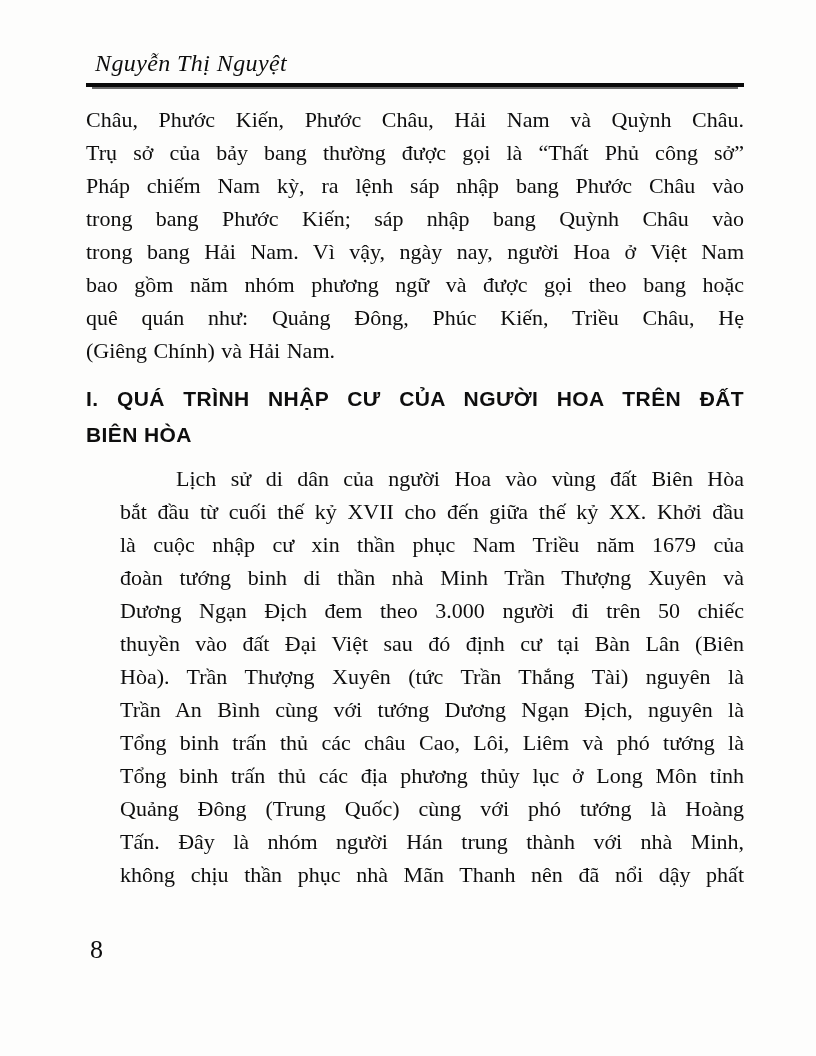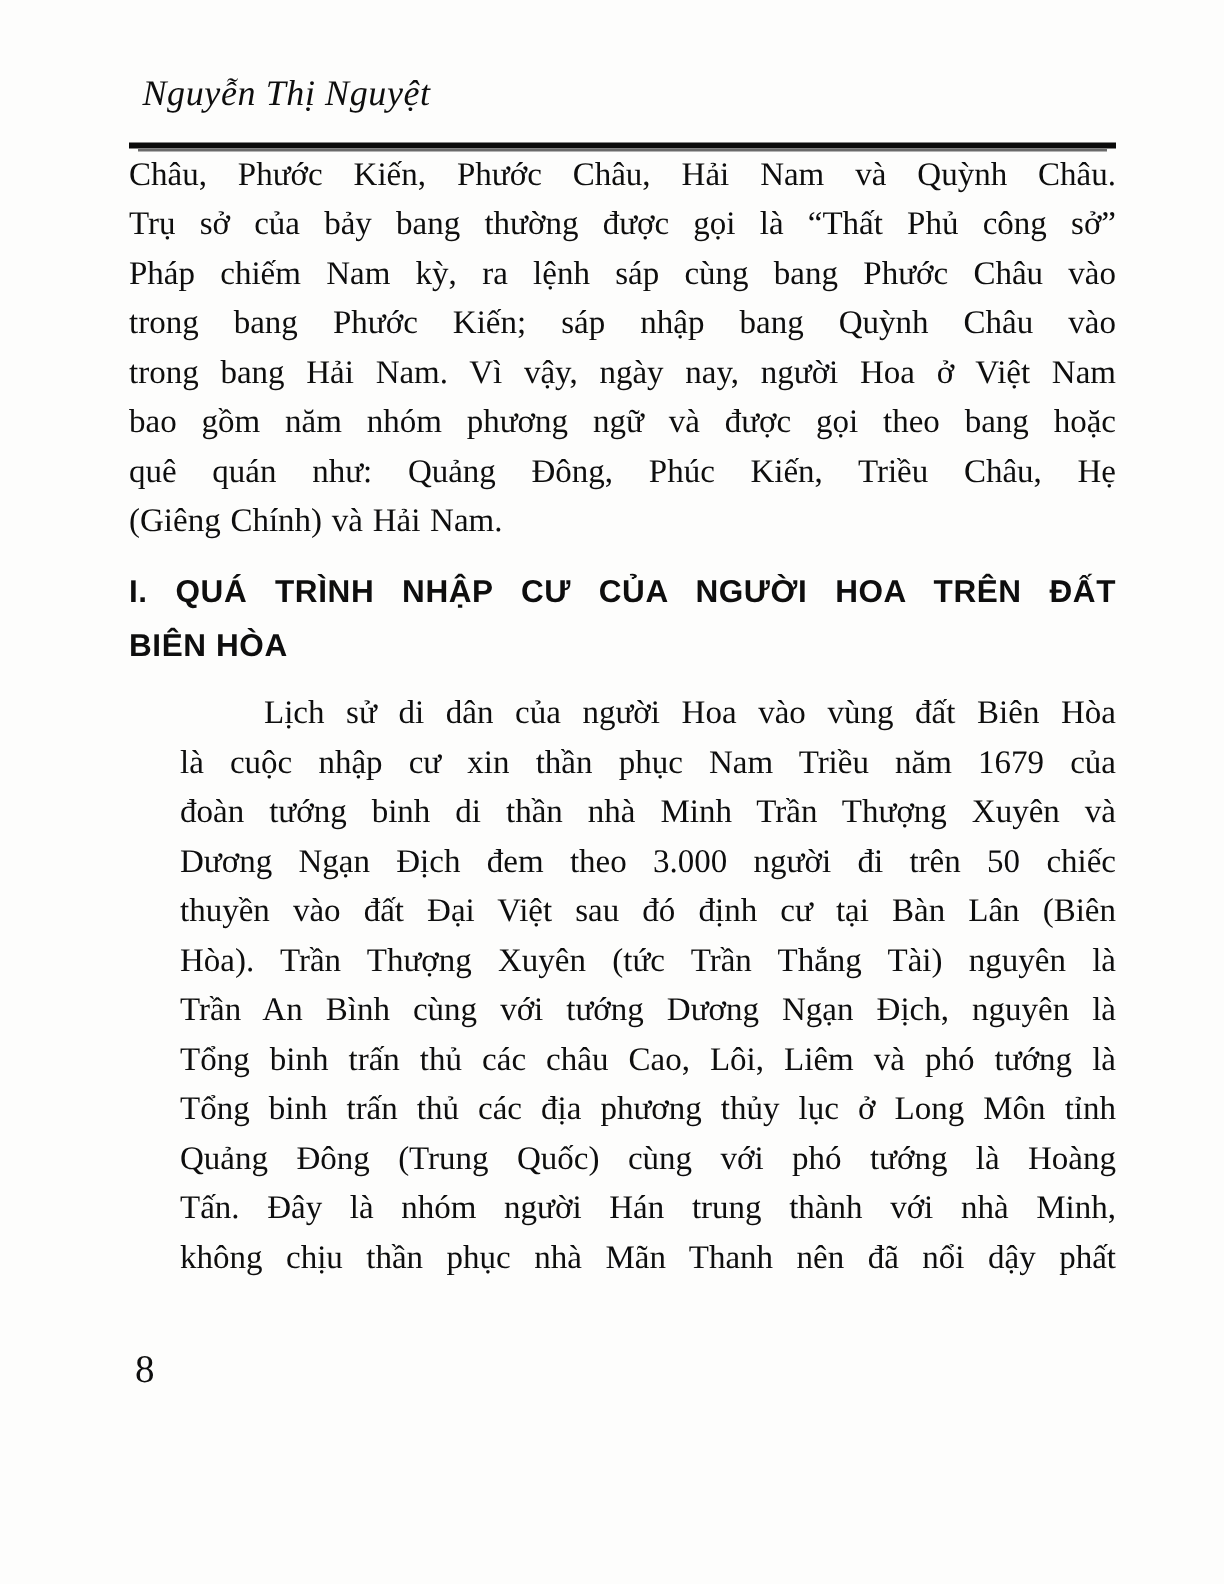--- a/index.html
+++ b/index.html
@@ -16,34 +16,35 @@
     background: #fdfdfc;
     color: #0e0e0e;
     overflow: hidden;
   }
   .content {
     margin-left: 86px;
     width: 658px;
   }
   .running-header {
     margin-top: 50px;
-    padding-bottom: 18px;
+    padding-bottom: 6px;
     padding-left: 9px;
     border-bottom: 4px solid #0a0a0a;
     box-shadow: 0 8px 0 -6px #6a6a6a;
   }
   .author {
     font-style: italic;
     font-size: 24px;
     letter-spacing: 0.4px;
   }
   .para {
     margin: 0;
   }
   .para1 {
+    margin-top: 16px;
   }
   .para2 {
     margin-top: 9px;
     margin-left: 34px;
   }
   .bline {
     font-size: 22px;
     line-height: 33px;
     text-align: justify;
     text-align-last: justify;
@@ -83,35 +84,36 @@
 <div class="page">
   <div class="content">
 
     <div class="running-header">
       <span class="author">Nguyễn Thị Nguyệt</span>
     </div>
 
     <div class="para para1">
       <div class="bline">Châu, Phước Kiến, Phước Châu, Hải Nam và Quỳnh Châu.</div>
       <div class="bline">Trụ sở của bảy bang thường được gọi là “Thất Phủ công sở”</div>
-      <div class="bline">Pháp chiếm Nam kỳ, ra lệnh sáp cùng bang Phước Châu vào</div>
+      <div class="bline">Pháp chiếm Nam kỳ, ra lệnh sáp nhập bang Phước Châu vào</div>
       <div class="bline">trong bang Phước Kiến; sáp nhập bang Quỳnh Châu vào</div>
       <div class="bline">trong bang Hải Nam. Vì vậy, ngày nay, người Hoa ở Việt Nam</div>
       <div class="bline">bao gồm năm nhóm phương ngữ và được gọi theo bang hoặc</div>
       <div class="bline">quê quán như: Quảng Đông, Phúc Kiến, Triều Châu, Hẹ</div>
       <div class="bline last">(Giêng Chính) và Hải Nam.</div>
     </div>
 
     <div class="section-heading">
       <div class="hline">I. QUÁ TRÌNH NHẬP CƯ CỦA NGƯỜI HOA TRÊN ĐẤT</div>
       <div class="hline last">BIÊN HÒA</div>
     </div>
 
     <div class="para para2">
       <div class="bline indent">Lịch sử di dân của người Hoa vào vùng đất Biên Hòa</div>
+      <div class="bline">bắt đầu từ cuối thế kỷ XVII cho đến giữa thế kỷ XX. Khởi đầu</div>
       <div class="bline">là cuộc nhập cư xin thần phục Nam Triều năm 1679 của</div>
       <div class="bline">đoàn tướng binh di thần nhà Minh Trần Thượng Xuyên và</div>
       <div class="bline">Dương Ngạn Địch đem theo 3.000 người đi trên 50 chiếc</div>
       <div class="bline">thuyền vào đất Đại Việt sau đó định cư tại Bàn Lân (Biên</div>
       <div class="bline">Hòa). Trần Thượng Xuyên (tức Trần Thắng Tài) nguyên là</div>
       <div class="bline">Trần An Bình cùng với tướng Dương Ngạn Địch, nguyên là</div>
       <div class="bline">Tổng binh trấn thủ các châu Cao, Lôi, Liêm và phó tướng là</div>
       <div class="bline">Tổng binh trấn thủ các địa phương thủy lục ở Long Môn tỉnh</div>
       <div class="bline">Quảng Đông (Trung Quốc) cùng với phó tướng là Hoàng</div>
       <div class="bline">Tấn. Đây là nhóm người Hán trung thành với nhà Minh,</div>

